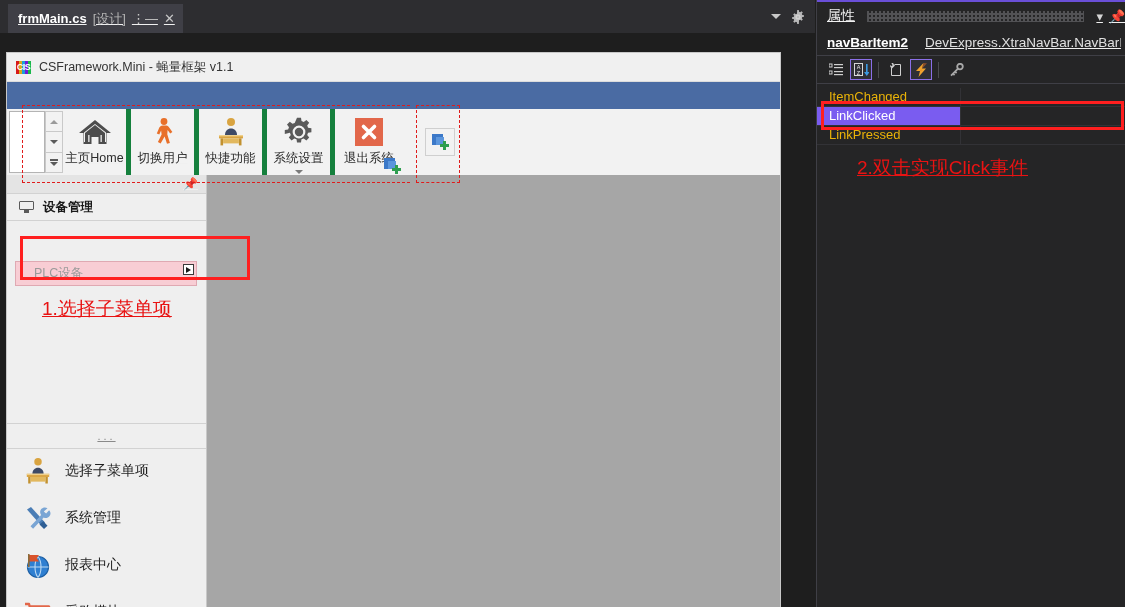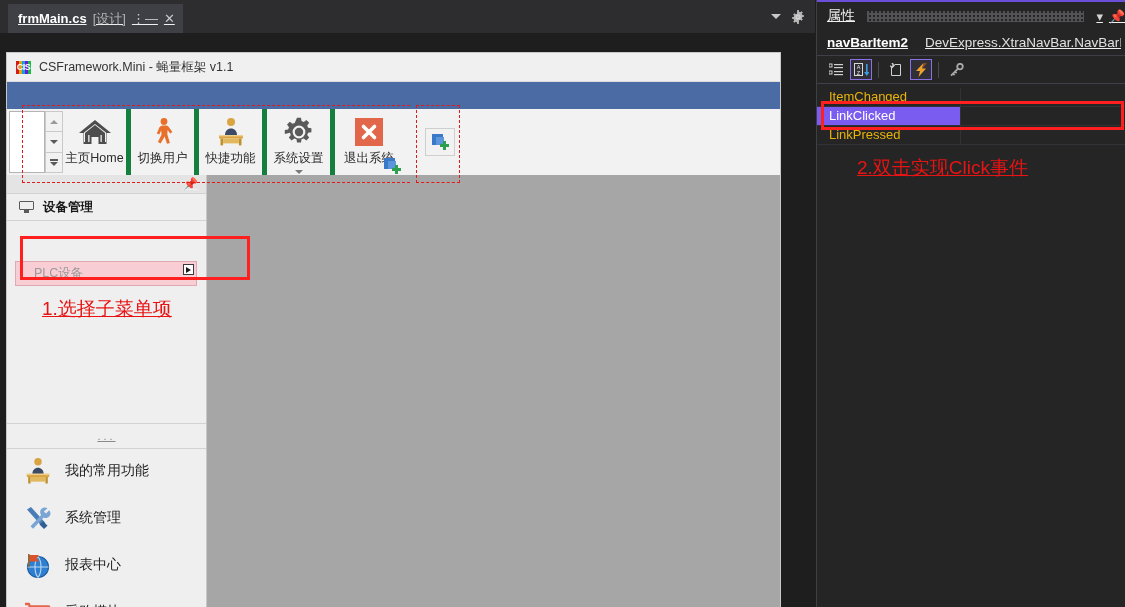--- a/index.html
+++ b/index.html
@@ -299,21 +299,21 @@
               <svg width="30" height="28" viewBox="0 0 32 30">
                   <circle cx="16" cy="5" r="4" fill="#d9a441"></circle>
                   <path fill="#3d4a66" d="M10 18c0-4 2.6-6.5 6-6.5s6 2.5 6 6.5z"></path>
                   <rect x="4" y="18" width="24" height="3.4" fill="#d9a441"></rect>
                   <rect x="4" y="18" width="24" height="1.4" fill="#efd08a"></rect>
                   <rect x="5.5" y="21.4" width="2.6" height="7" fill="#c2912f"></rect>
                   <rect x="23.9" y="21.4" width="2.6" height="7" fill="#c2912f"></rect>
                   <rect x="8.1" y="21.4" width="15.8" height="5" fill="#e2b85e"></rect>
                 </svg>
             </span>
-            <span class="t">我的常用功能</span>
+            <span class="t">选择子菜单项</span>
           </div>
 
           <div class="navrow">
             <span class="navicon">
               <svg width="30" height="28" viewBox="0 0 30 28">
                   <path fill="#4a7db5" d="M4 5.5 8 3l14 15.5-3.6 3.3z"></path>
                   <path fill="#2f5f95" d="M16.5 20.5 21 25l3.5-3.2-4.2-4.6z"></path>
                   <path fill="#7aa5d4" d="M24.5 4.2c-2-1.3-4.7-1-6.3.9-1.5 1.8-1.4 4.2 0 5.9L7.5 22.3l2.6 2.4 10.6-11.2c1.9 1 4.3.6 5.7-1.2 1.6-1.9 1.4-4.5-.3-6.1l-3 3.4-2.3-2 3.7-3.4z"></path>
                 </svg>
             </span>

